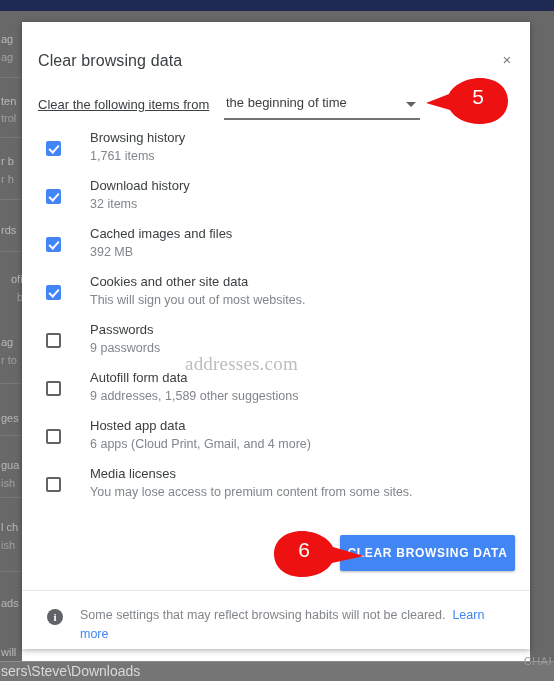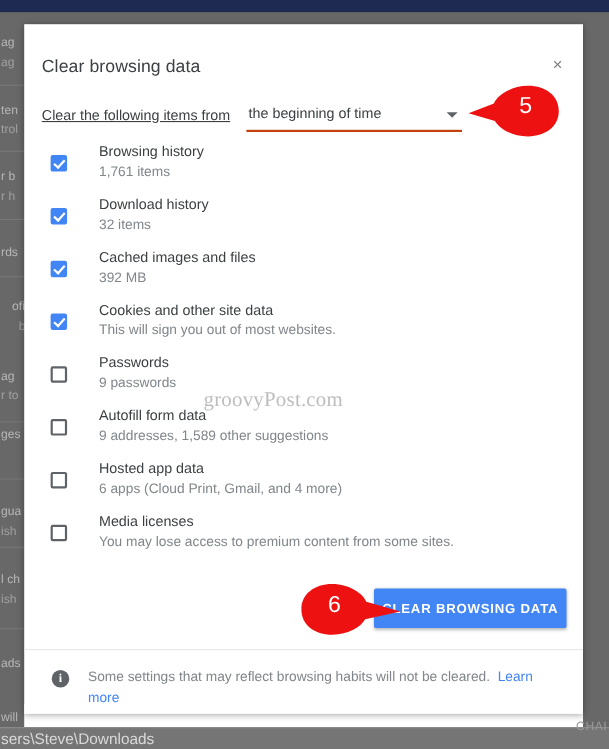--- a/index.html
+++ b/index.html
@@ -146,21 +146,21 @@
     color: #3c4043;
     white-space: nowrap;
     text-decoration: underline;
   }
   .select-wrap {
     position: absolute;
     left: 186px;
     top: 0;
     width: 196px;
     height: 26px;
-    border-bottom: 2px solid #c2410c;
+    border-bottom: 2px solid #737373;
     cursor: pointer;
   }
   .select-value {
     position: absolute;
     left: 2px;
     top: 3px;
     font-size: 13px;
     color: #3c4043;
     white-space: nowrap;
   }
@@ -352,21 +352,21 @@
       <div class="bg-frag sub" style="top: 40px;">ag</div>
       <div class="bg-frag" style="top: 84px;">ten</div>
       <div class="bg-frag sub" style="top: 101px;">trol</div>
       <div class="bg-frag" style="top: 144px;">r b</div>
       <div class="bg-frag sub" style="top: 162px;">r h</div>
       <div class="bg-frag" style="top: 213px;">rds</div>
       <div class="bg-frag" style="top: 262px; margin-left: 10px;">ofill</div>
       <div class="bg-frag sub" style="top: 280px; padding-left: 16px;">ble</div>
       <div class="bg-frag" style="top: 325px;">ag</div>
       <div class="bg-frag sub" style="top: 343px;">r to</div>
-      <div class="bg-frag" style="top: 378px;">ges</div>
+      <div class="bg-frag" style="top: 401px;">ges</div>
       <div class="bg-frag" style="top: 448px;">gua</div>
       <div class="bg-frag sub" style="top: 466px;">ish</div>
       <div class="bg-frag" style="top: 510px;">l ch</div>
       <div class="bg-frag sub" style="top: 528px;">ish</div>
       <div class="bg-frag" style="top: 586px;">ads</div>
       <div class="bg-frag" style="top: 635px;">will</div>
       <div class="bg-rule" style="top: 66px;"></div>
       <div class="bg-rule" style="top: 126px;"></div>
       <div class="bg-rule" style="top: 188px;"></div>
       <div class="bg-rule" style="top: 240px;"></div>
@@ -430,21 +430,21 @@
           <div class="ci-label">Hosted app data</div>
           <div class="ci-sub">6 apps (Cloud Print, Gmail, and 4 more)</div>
         </div>
         <div class="clear-item">
           <div class="cb"></div>
           <div class="ci-label">Media licenses</div>
           <div class="ci-sub">You may lose access to premium content from some sites.</div>
         </div>
       </div>
 
-    <div class="watermark">groovyPost.com</div>
+    <div class="watermark">addresses.com</div>
 
     <div class="action-row">
       <div class="btn-cancel">CANCEL</div>
       <button class="btn-primary">CLEAR BROWSING DATA</button>
     </div>
 
     <div class="footer">
       <div class="info-icon">i</div>
       <div class="footer-text"><span>Some settings that may reflect browsing habits will not be cleared.</span>&nbsp; <span class="footer-link">Learn more</span></div>
     </div>

